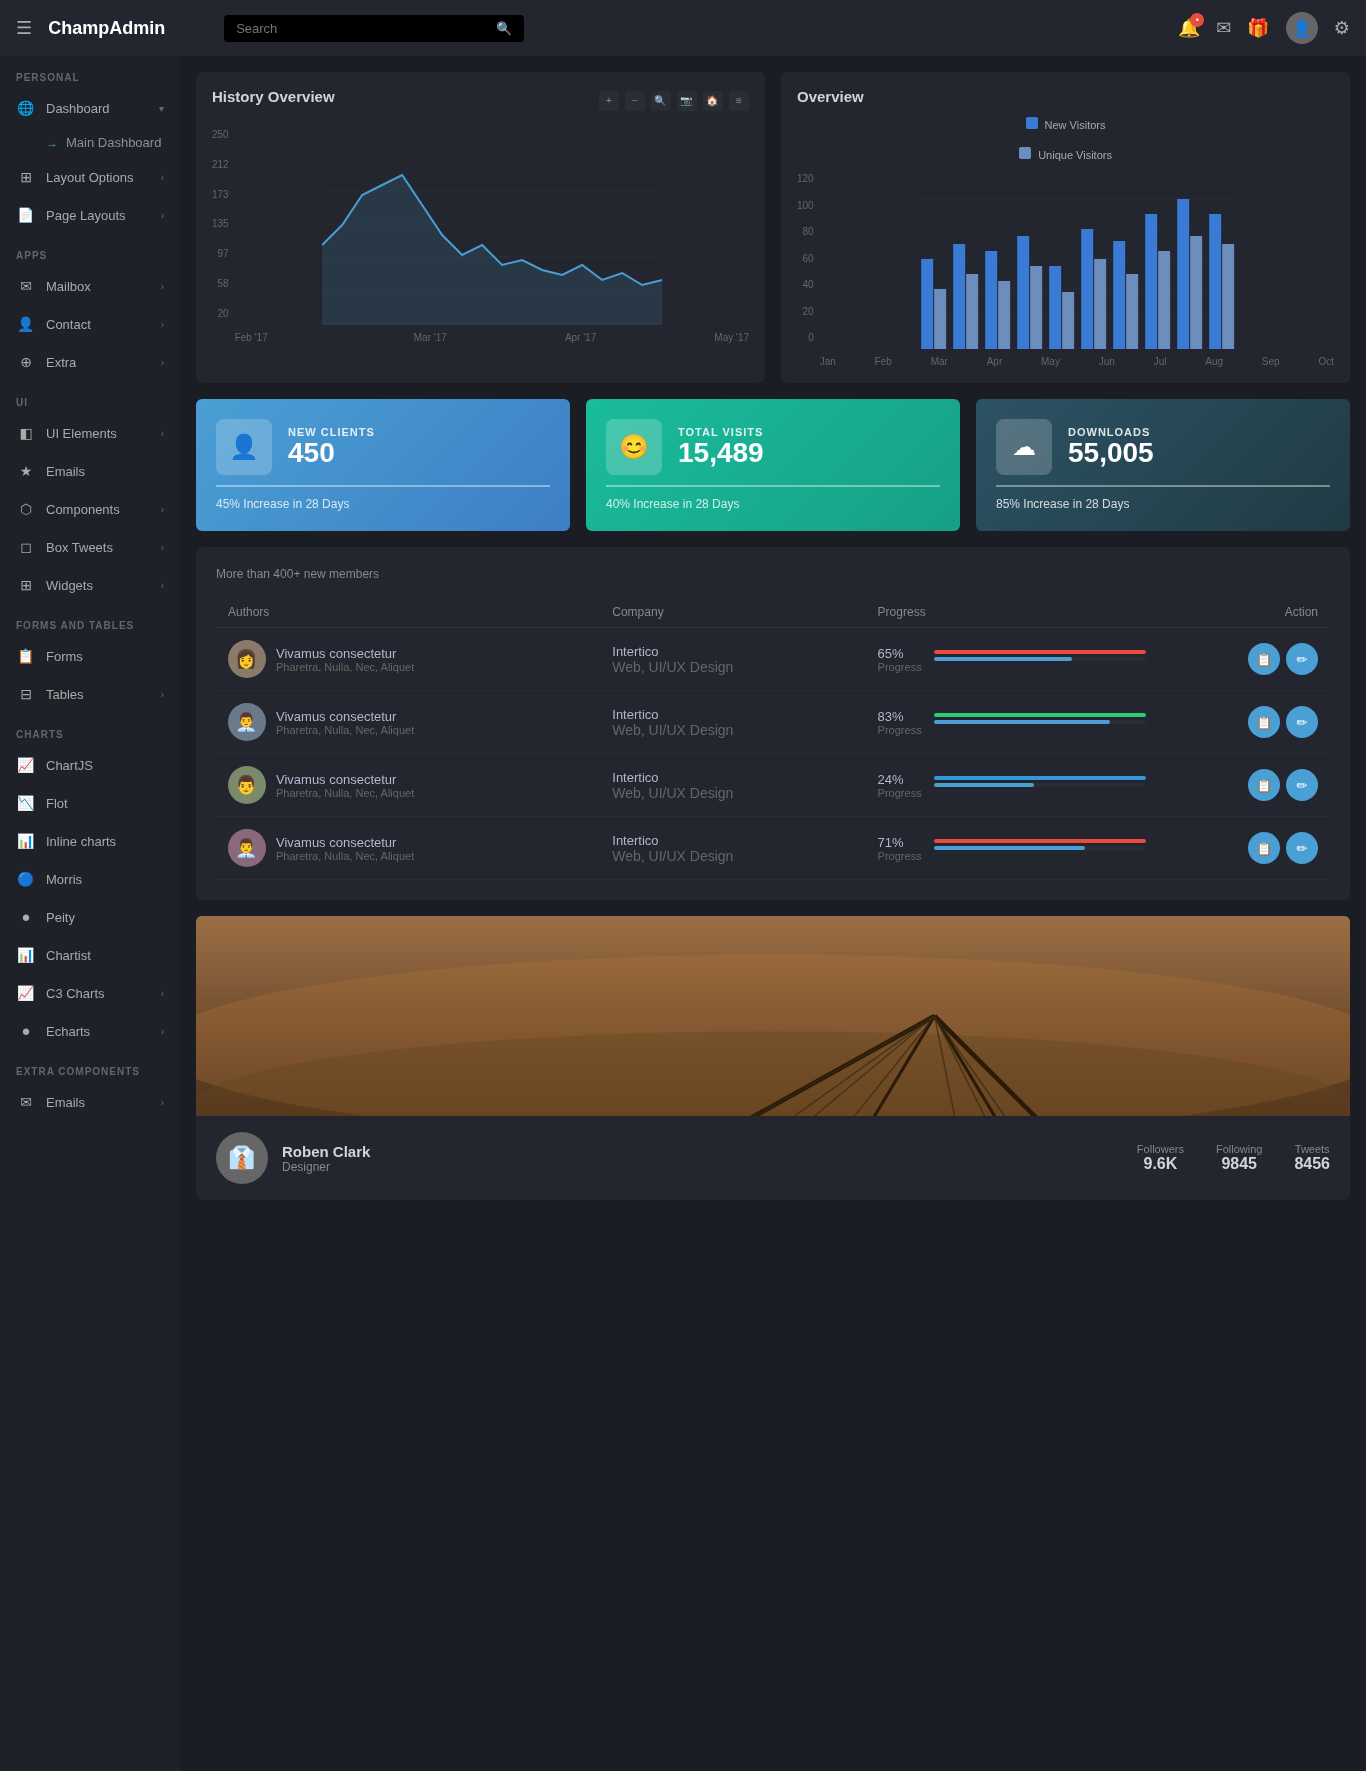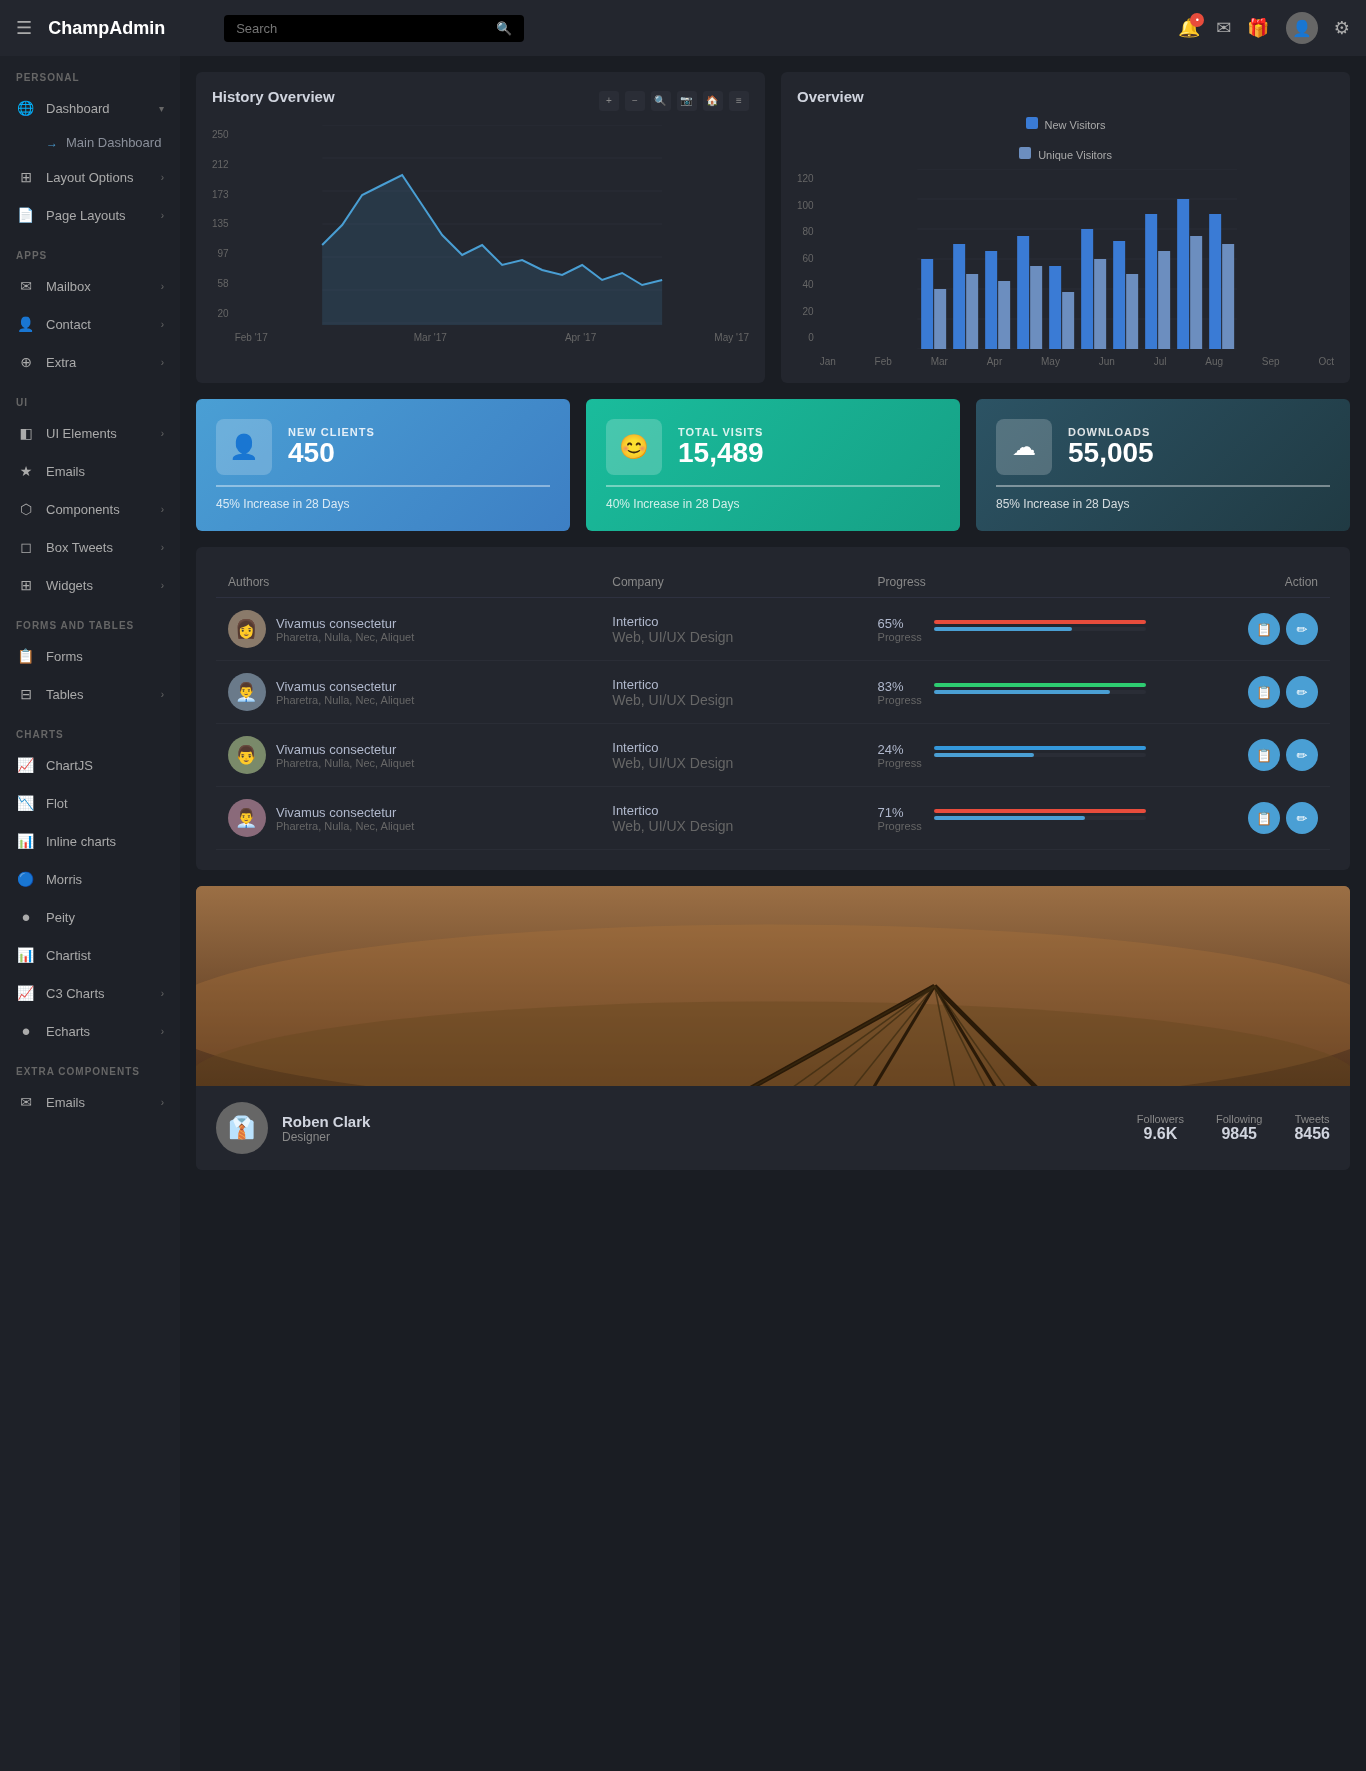--- a/index.html
+++ b/index.html
@@ -405,20 +405,21 @@
               <div class="stat-label">DOWNLOADS</div>
               <div class="stat-value">55,005</div>
             </div>
           </div>
           <div class="stat-divider"></div>
           <div class="stat-subtitle">85% Increase in 28 Days</div>
         </div>
       </div>
 
       <div class="agents-card">
+        <div class="agents-subtitle">More than 400+ new members</div>
         <table class="agents-table">
           <thead>
             <tr>
               <th>Authors</th>
               <th>Company</th>
               <th>Progress</th>
               <th style="text-align:right;">Action</th>
             </tr>
           </thead>
           <tbody id="agents-tbody">

